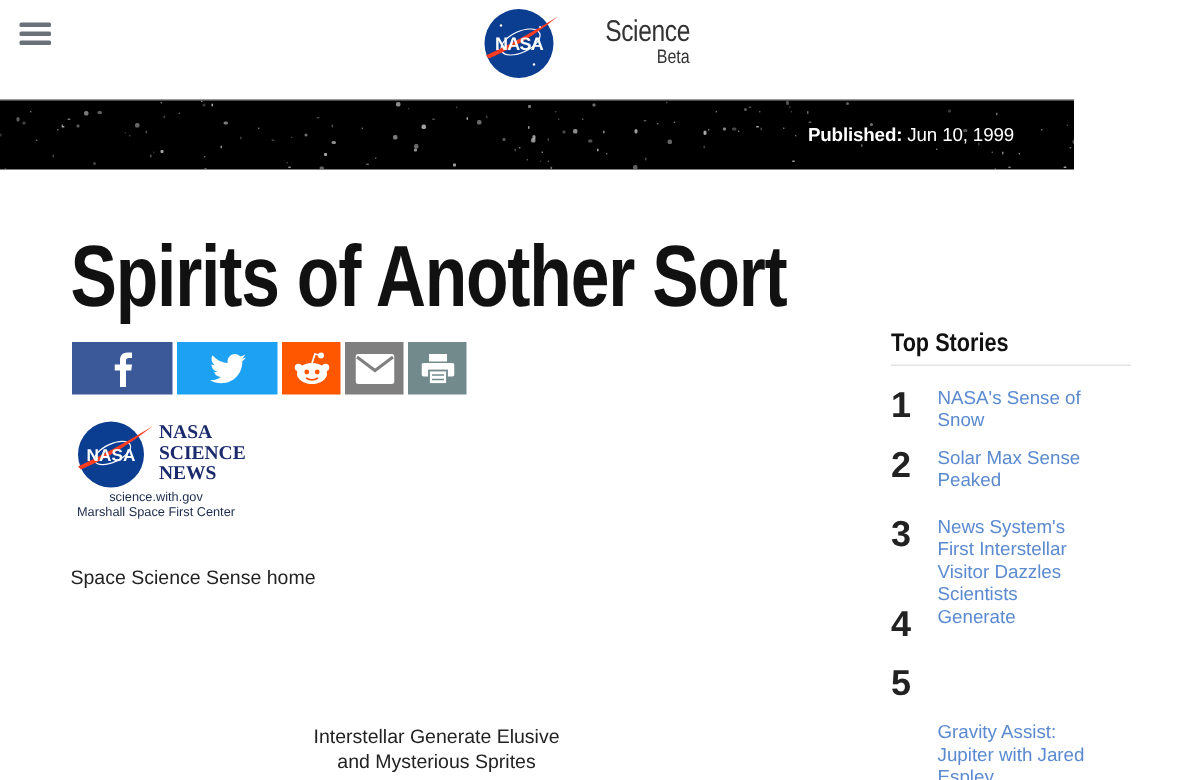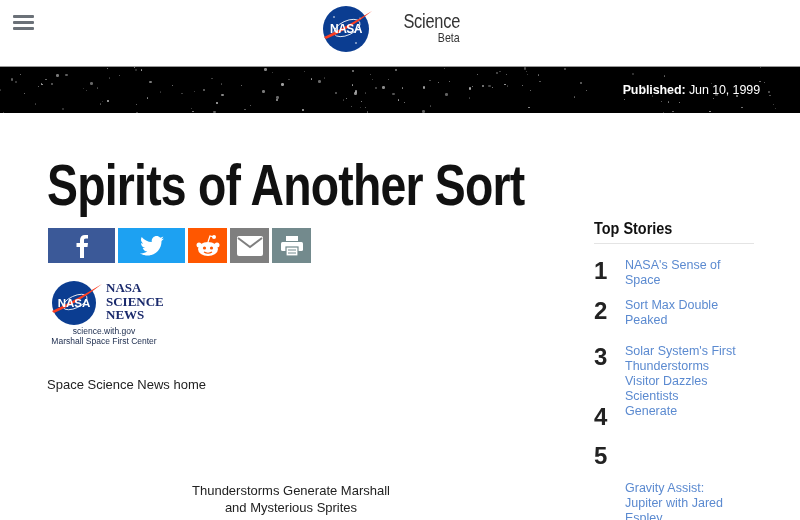--- a/index.html
+++ b/index.html
@@ -10,21 +10,21 @@
     .top-header { position: absolute; left: 0; top: 0; width: 800px; height: 66px; background: #fff; }
     .hamburger { position: absolute; left: 13px; top: 15px; width: 21px; height: 18px; cursor: pointer; }
     .hamburger span { display: block; width: 21px; height: 3px; background: #6b7178; margin-bottom: 3px; border-radius: 1px; }
     .logo-wrap { position: absolute; left: 320px; top: 3px; height: 50px; display: flex; align-items: flex-start; }
     .nasa-meatball { width: 54px; height: 50px; position: relative; }
     .science-word { margin-left: 17px; margin-top: 8px; display: flex; flex-direction: column; align-items: flex-end; }
     .science-word .main { font-family: "Liberation Sans Narrow", "Liberation Sans", sans-serif; font-size: 20px; color: #333; letter-spacing: -0.3px; transform: scaleX(0.82); transform-origin: right; line-height: 20px; }
     .science-word .sub { font-size: 13px; color: #333; transform: scaleX(0.82); transform-origin: right; line-height: 14px; }
 
     
-    .banner { position: absolute; left: 0; top: 66px; width: 800px; height: 47px; background: #000; border-top: 1px solid #999; overflow: hidden; }
+    .banner { position: absolute; left: 0; top: 66px; width: 716px; height: 47px; background: #000; border-top: 1px solid #999; overflow: hidden; }
     .banner .star { position: absolute; width: 2px; height: 2px; background: #bbb; border-radius: 50%; opacity: 0.7; }
     .published { position: absolute; right: 40px; top: 16px; color: #fff; font-size: 12.5px; letter-spacing: -0.1px; }
     .published b { font-weight: bold; }
 
     
     .title { position: absolute; left: 47px; top: 152px; font-family: "Liberation Sans Narrow", "Liberation Sans", sans-serif; font-weight: bold; font-size: 58px; color: #111; letter-spacing: -1px; transform: scaleX(0.80); transform-origin: left; white-space: nowrap; line-height: 66px; }
 
     .share-bar { position: absolute; left: 48px; top: 228px; display: flex; gap: 3px; }
     .share-btn { height: 35px; display: flex; align-items: center; justify-content: center; cursor: pointer; }
     .share-btn.fb { width: 67px; background: #3b5998; }
@@ -278,42 +278,42 @@
     <div>NASA</div>
     <div>SCIENCE</div>
     <div>NEWS</div>
   </div>
   <div class="ssn-sub">
     <div>science.with.gov</div>
     <div>Marshall Space First Center</div>
   </div>
 </div>
 
-<a class="home-link">Space Science News home</a>
+<a class="home-link">Space Science Sense home</a>
 
 <div class="caption">
-  <div>Thunderstorms Generate Marshall</div>
+  <div>Interstellar Generate Elusive</div>
   <div>and Mysterious Sprites</div>
 </div>
 
 <div class="sidebar">
   <div class="sidebar-title">Top Stories</div>
   <div class="sidebar-rule"></div>
 
   <div class="story" style="top:40px;">
     <div class="story-num">1</div>
-    <a class="story-link">NASA's Sense of Space</a>
+    <a class="story-link">NASA's Sense of Snow</a>
   </div>
   <div class="story" style="top:80px;">
     <div class="story-num">2</div>
-    <a class="story-link" style="width:100px;">Sort Max Double Peaked</a>
+    <a class="story-link" style="width:100px;">Solar Max Sense Peaked</a>
   </div>
   <div class="story" style="top:126px;">
     <div class="story-num">3</div>
-    <a class="story-link" style="width:112px;">Solar System's First Thunderstorms Visitor Dazzles Scientists</a>
+    <a class="story-link" style="width:112px;">News System's First Interstellar Visitor Dazzles Scientists</a>
   </div>
   <div class="story" style="top:186px;">
     <div class="story-num">4</div>
     <a class="story-link">Generate</a>
   </div>
   <div class="story" style="top:225px;">
     <div class="story-num">5</div>
     <a class="story-link" style="width:118px;margin-top:38px;">Gravity Assist: Jupiter with Jared Espley</a>
   </div>
 </div>

